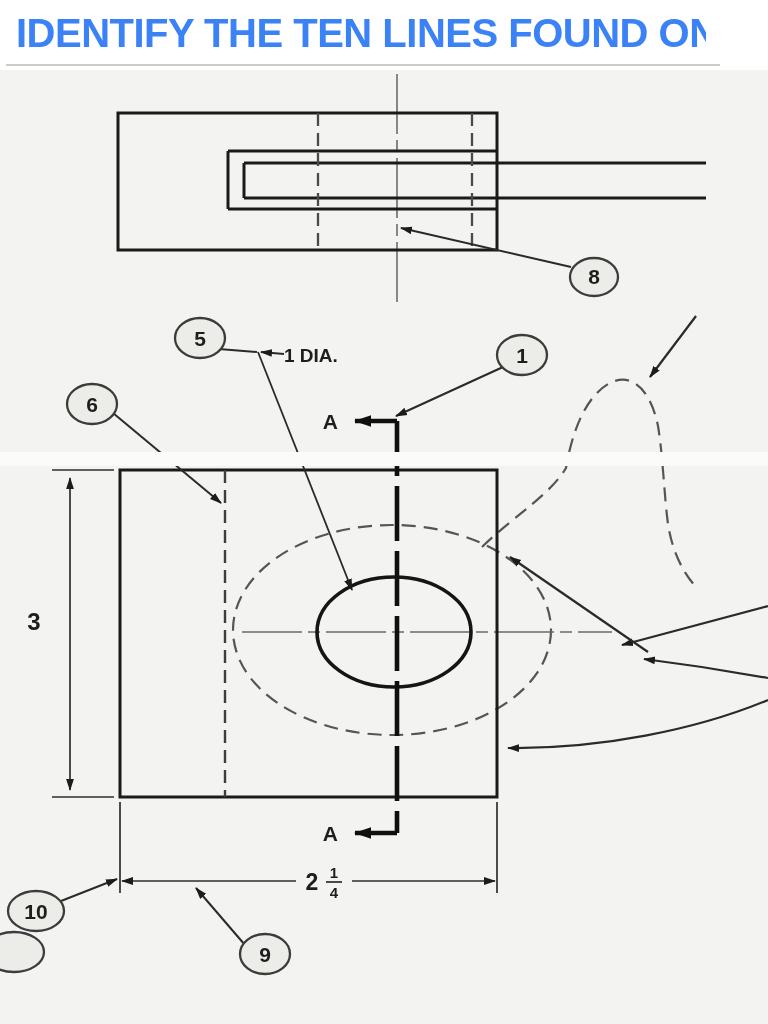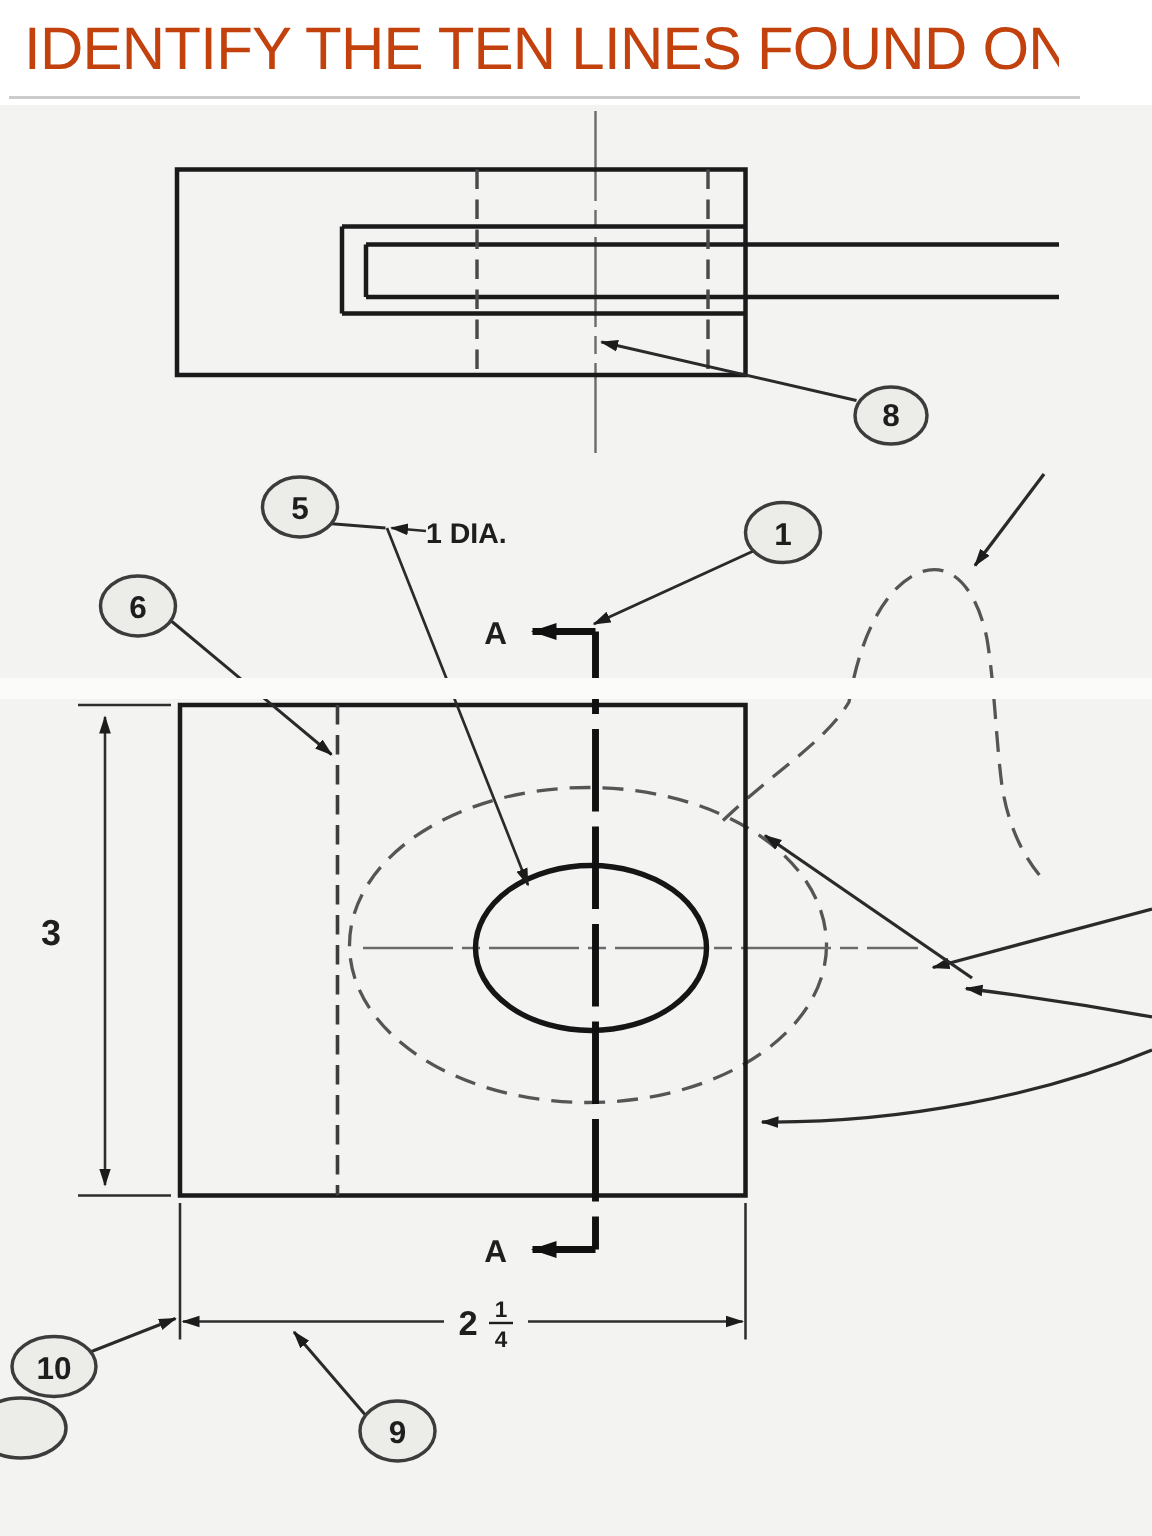--- a/index.html
+++ b/index.html
@@ -5,21 +5,21 @@
   html,body{margin:0;padding:0;}
   body{
     width:768px;height:1024px;overflow:hidden;position:relative;
     background:#f3f3f1;
     font-family:"Liberation Sans",sans-serif;
   }
   .header{position:absolute;top:0;left:0;width:768px;height:70px;background:#ffffff;}
   .title{
     position:absolute;top:4px;left:16px;width:690px;height:58px;
     overflow:hidden;white-space:nowrap;
-    font-size:40px;font-weight:400;color:#c2410c;letter-spacing:-0.5px;line-height:58px;
+    font-size:40px;font-weight:700;color:#3b82f6;letter-spacing:-0.5px;line-height:58px;
   }
   .rule{position:absolute;top:64px;left:6px;width:714px;height:2px;background:#cbcbc9;}
   svg.drawing{position:absolute;top:0;left:0;}
   svg text{font-family:"Liberation Sans",sans-serif;font-weight:bold;fill:#1e1e1e;}
 </style>
 </head>
 <body>
 
 <div class="header">
   <div class="title">IDENTIFY THE TEN LINES FOUND ON</div>

